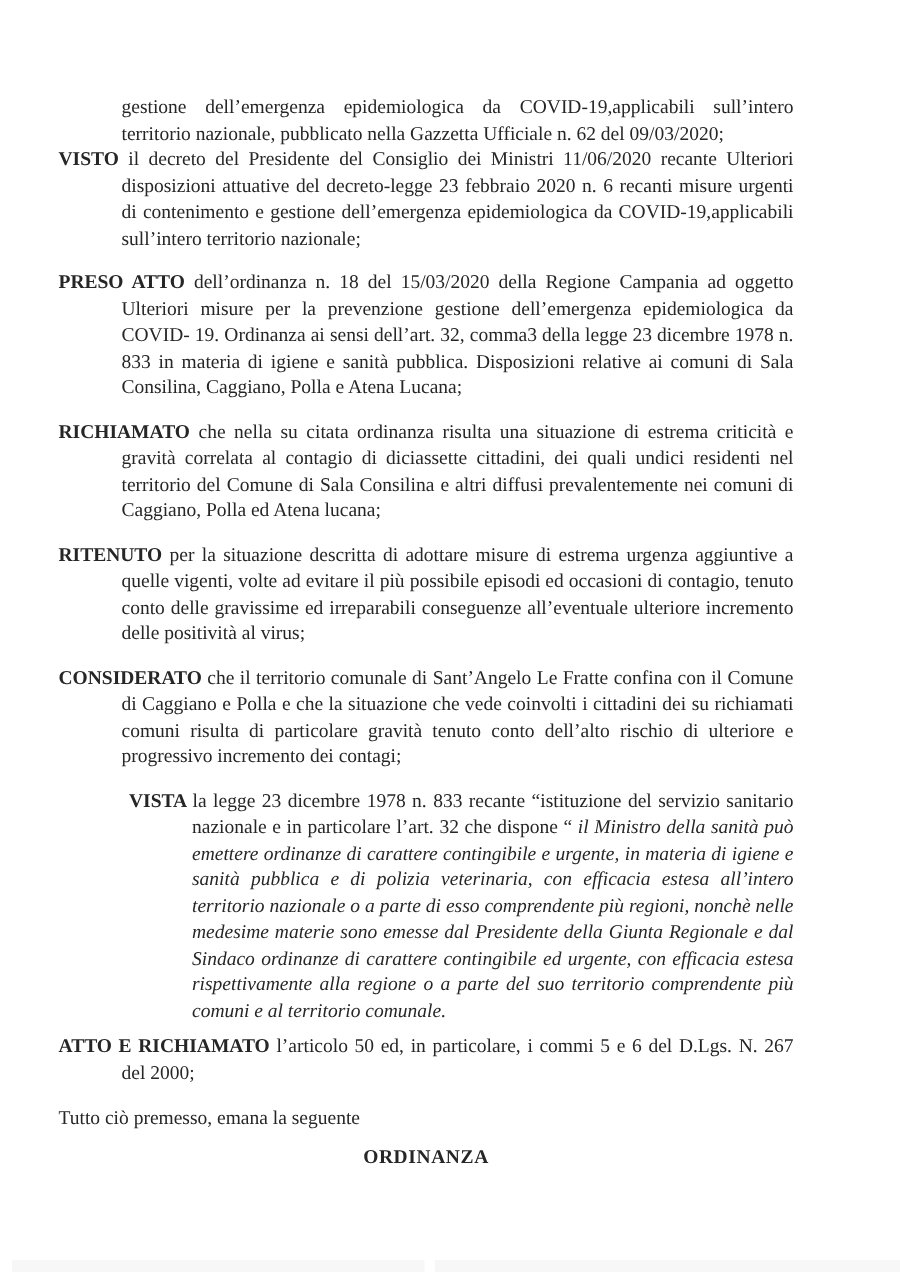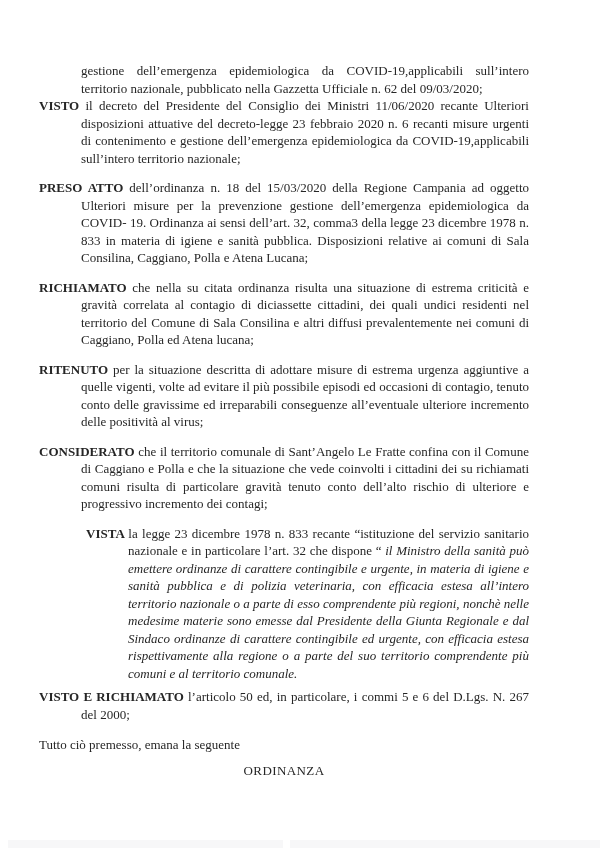--- a/index.html
+++ b/index.html
@@ -44,21 +44,21 @@
   .kw {
     font-weight: bold;
   }
   .closing {
     margin: 0 0 8px 0;
     text-align: left;
   }
   .heading {
     margin: 0;
     text-align: center;
-    font-weight: normal;
+    font-weight: bold;
     letter-spacing: 0.4px;
   }
   .edge-shadow {
     position: absolute;
     bottom: 0;
     height: 8px;
     background: #f7f7f8;
   }
   .edge-shadow.left  { left: 8px;   width: 275px; }
   .edge-shadow.right { left: 290px; width: 310px; }
@@ -76,21 +76,21 @@
     <p class="entry"><b class="kw">PRESO ATTO </b><span>dell’ordinanza n. 18 del 15/03/2020 della Regione Campania ad oggetto Ulteriori misure per la prevenzione gestione dell’emergenza epidemiologica da COVID- 19. Ordinanza ai sensi dell’art. 32, comma3 della legge 23 dicembre 1978 n. 833 in materia di igiene e sanità pubblica. Disposizioni relative ai comuni di Sala Consilina, Caggiano, Polla e Atena Lucana;</span></p>
 
     <p class="entry"><b class="kw">RICHIAMATO </b><span>che nella su citata ordinanza risulta una situazione di estrema criticità e gravità correlata al contagio di diciassette cittadini, dei quali undici residenti nel territorio del Comune di Sala Consilina e altri diffusi prevalentemente nei comuni di Caggiano, Polla ed Atena lucana;</span></p>
 
     <p class="entry"><b class="kw">RITENUTO </b><span>per la situazione descritta di adottare misure di estrema urgenza aggiuntive a quelle vigenti, volte ad evitare il più possibile episodi ed occasioni di contagio, tenuto conto delle gravissime ed irreparabili conseguenze all’eventuale ulteriore incremento delle positività al virus;</span></p>
 
     <p class="entry"><b class="kw">CONSIDERATO </b><span>che il territorio comunale di Sant’Angelo Le Fratte confina con il Comune di Caggiano e Polla e che la situazione che vede coinvolti i cittadini dei su richiamati comuni risulta di particolare gravità tenuto conto dell’alto rischio di ulteriore e progressivo incremento dei contagi;</span></p>
 
     <p class="entry tight"><b class="kw">VISTA </b><span>la legge 23 dicembre 1978 n. 833 recante “istituzione del servizio sanitario nazionale e in particolare l’art. 32 che dispone “ </span><i>il Ministro della sanità può emettere ordinanze di carattere contingibile e urgente, in materia di igiene e sanità pubblica e di polizia veterinaria, con efficacia estesa all’intero territorio nazionale o a parte di esso comprendente più regioni, nonchè nelle medesime materie sono emesse dal Presidente della Giunta Regionale e dal Sindaco ordinanze di carattere contingibile ed urgente, con efficacia estesa rispettivamente alla regione o a parte del suo territorio comprendente più comuni e al territorio comunale.</i></p>
 
-    <p class="entry after-vista"><b class="kw">VISTO E RICHIAMATO </b><span>l’articolo 50 ed, in particolare, i commi 5 e 6 del D.Lgs. N. 267 del 2000;</span></p>
+    <p class="entry after-vista"><b class="kw">ATTO E RICHIAMATO </b><span>l’articolo 50 ed, in particolare, i commi 5 e 6 del D.Lgs. N. 267 del 2000;</span></p>
 
     <p class="closing">Tutto ciò premesso, emana la seguente</p>
 
     <p class="heading">ORDINANZA</p>
 
   </div>
 
   <div class="edge-shadow left"></div>
   <div class="edge-shadow right"></div>
 </div>

